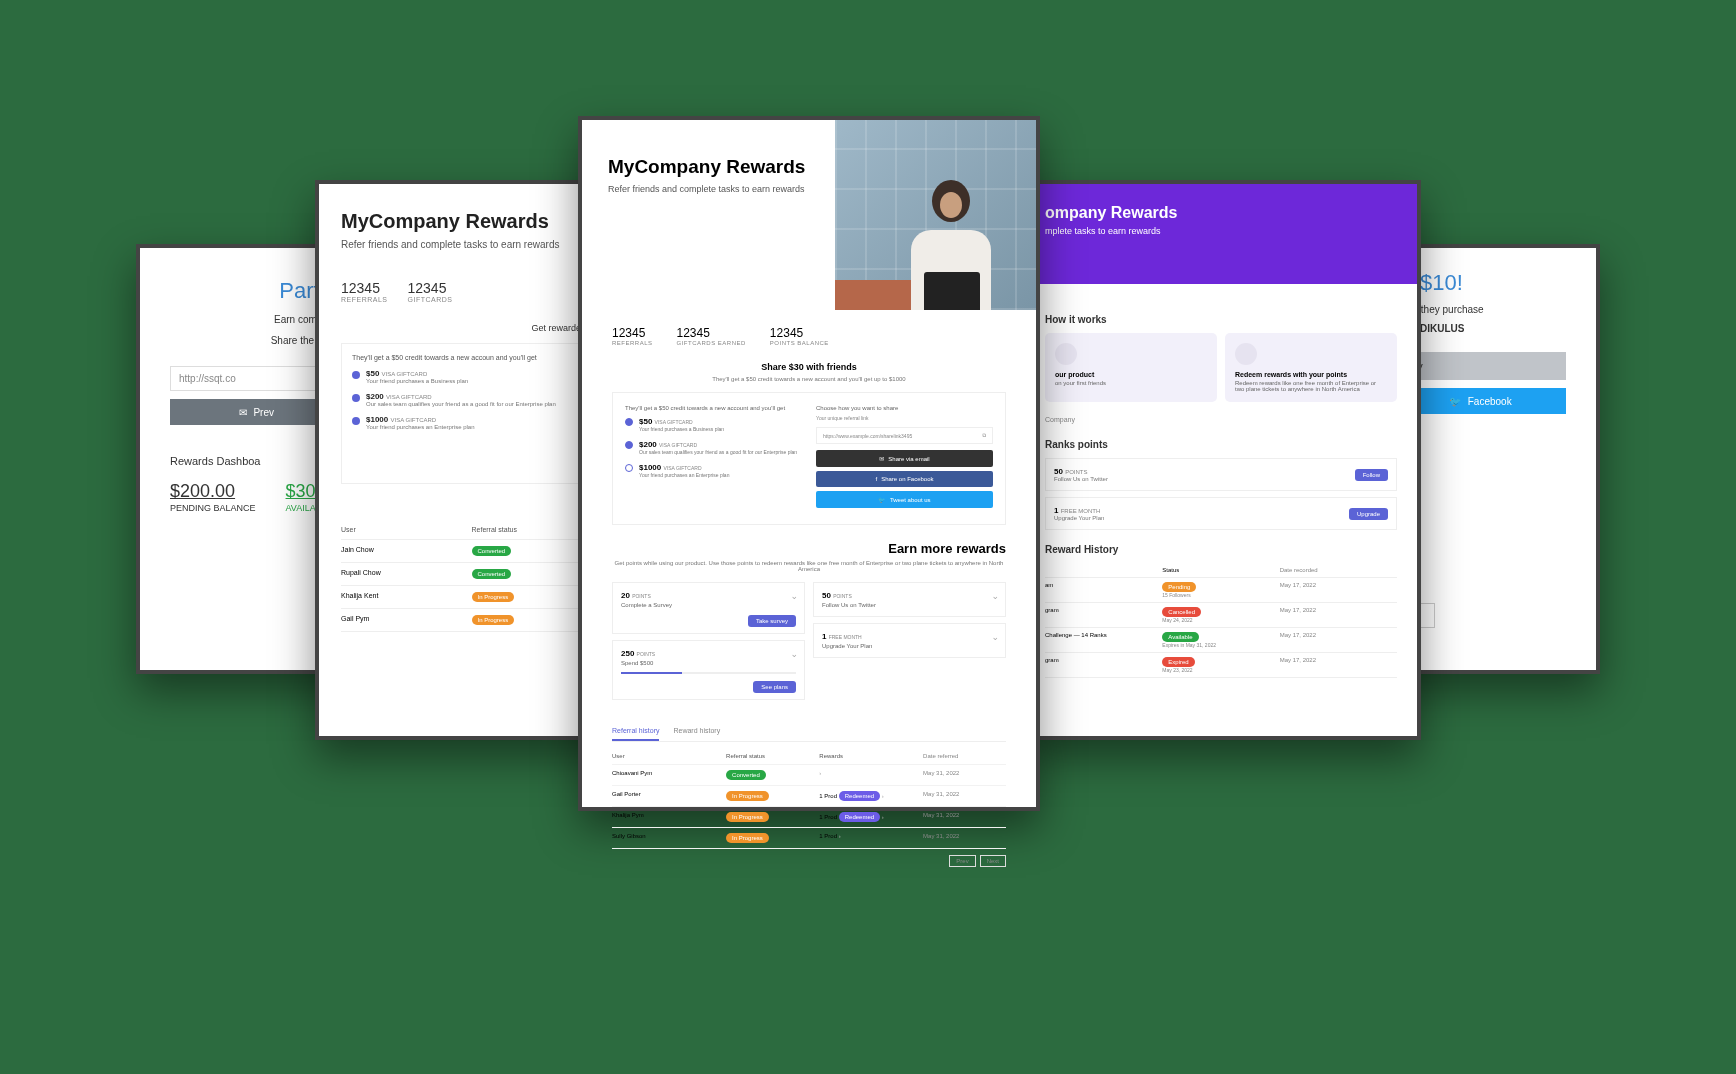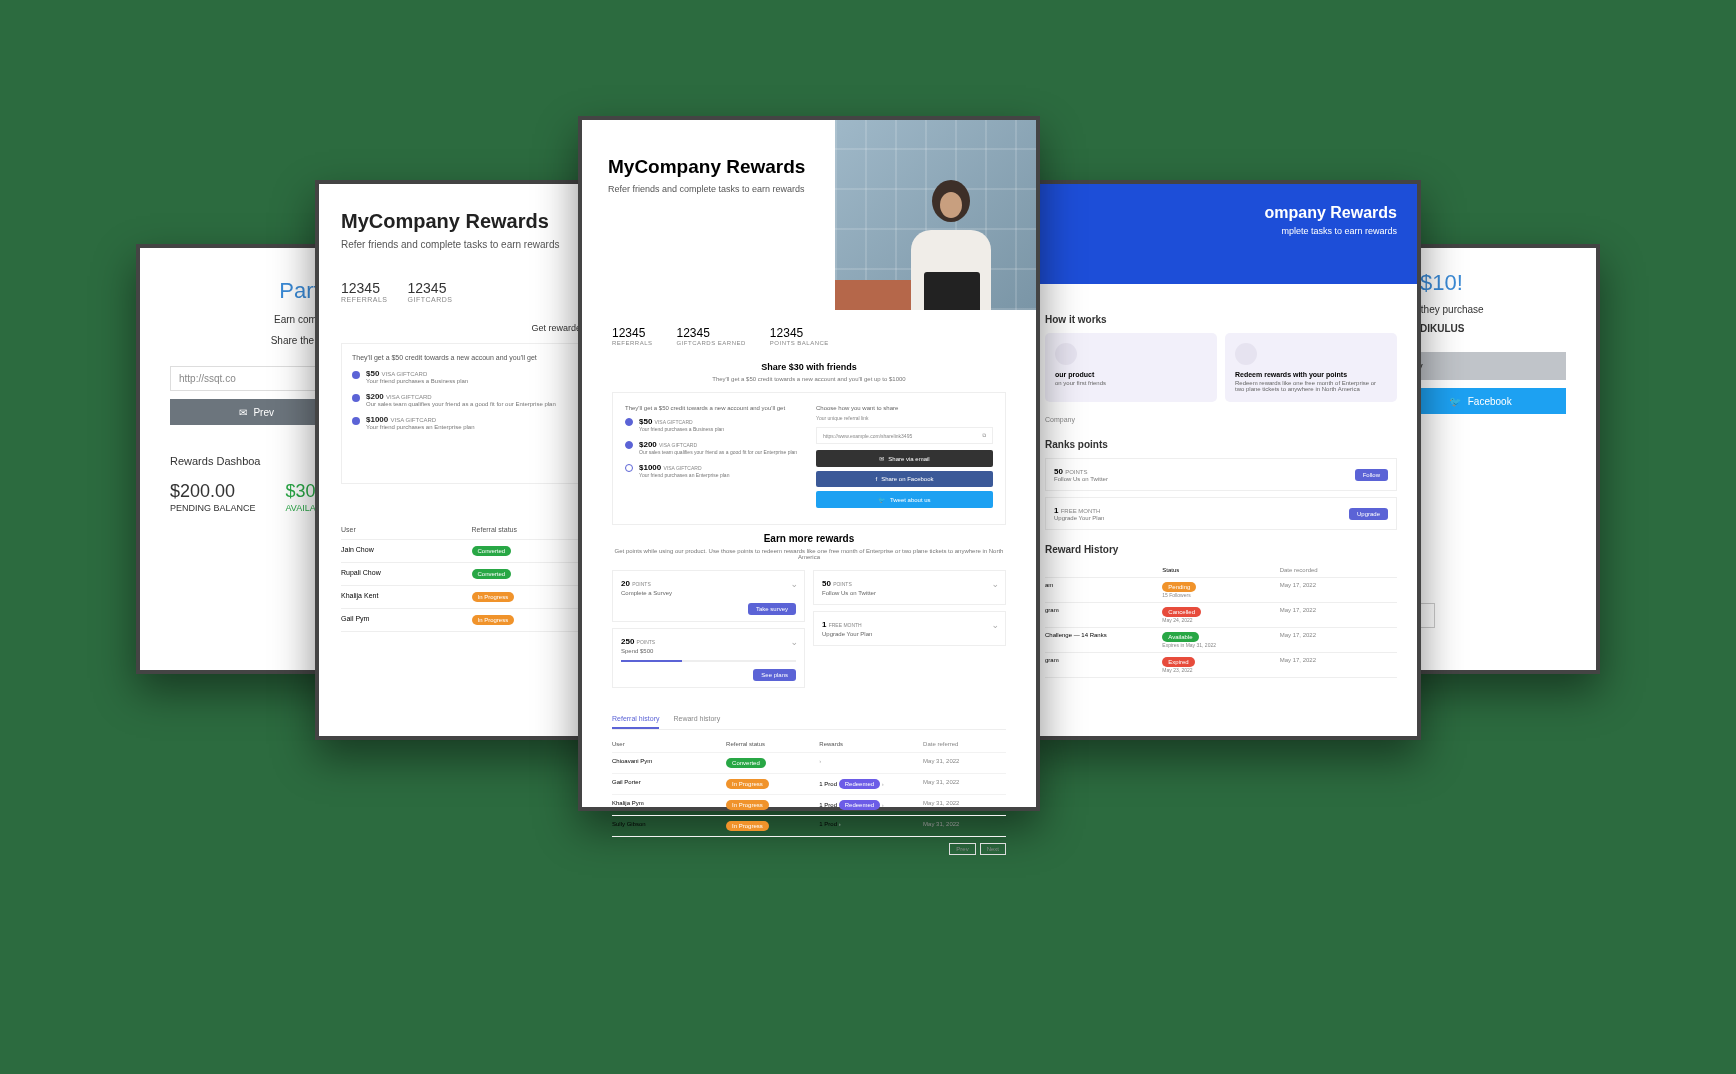--- a/index.html
+++ b/index.html
@@ -17,21 +17,21 @@
   .c1-title { color: #3a8ad6; font-size: 22px; text-align: center; }
   .c1-line { color: #333; font-size: 10px; text-align: center; margin-top: 10px; }
   .c1-url { margin: 20px 10px 8px 10px; border: 1px solid #ddd; padding: 6px 8px; color: #888; font-size: 10px; }
   .c1-btns { display: flex; gap: 6px; margin: 0 10px; }
   .c1-btn { flex: 1; height: 26px; display: flex; align-items: center; justify-content: center; color: #fff; font-size: 10px; gap: 6px; }
   .email-btn { background: #6c757d; }
   .facebook-btn { background: #3b5998; }
   .c1-dash { margin: 30px 10px 0 10px; }
   .c1-dash-title { font-size: 11px; color: #333; }
   .c1-stats { display: flex; gap: 30px; margin-top: 14px; }
-  .c1-stat .amt { font-size: 18px; }
+  .c1-stat .amt { font-size: 18px; text-decoration: underline; }
   .c1-stat .lbl { font-size: 9px; margin-top: 1px; }
   .c1-pending { color: #333; }
   .c1-avail { color: #28a745; }
 
   
   .c5-inner { padding: 22px 20px; text-align: center; }
   .c5-title { color: #3a8ad6; font-size: 22px; }
   .c5-line { color: #333; font-size: 10px; margin-top: 8px; }
   .c5-code { font-weight: bold; }
   .c5-copyrow { display: flex; margin: 18px 10px 8px 10px; }
@@ -83,21 +83,21 @@
   .c2-col-status { flex: 1; }
   .c2-col-rewards { flex: 1; }
   .pill { display: inline-block; padding: 2px 6px; border-radius: 8px; font-size: 6px; color: #fff; }
   .pill-green { background: #28a745; }
   .pill-orange { background: #f0932b; }
   .pill-red { background: #e74c3c; }
   .pill-purple { background: #6c5ce7; }
   .btn-sm { display: inline-block; padding: 2px 6px; border-radius: 3px; font-size: 6px; color: #fff; background: #5b63d6; }
 
   
-  .c4-hero { height: 100px; background: #1d4ed8; padding: 20px; color: #fff; text-align: right; }
+  .c4-hero { height: 100px; background: #6d28d9; padding: 20px; color: #fff; }
   .c4-hero-title { font-size: 16px; font-weight: bold; }
   .c4-hero-sub { font-size: 9px; margin-top: 4px; }
   .c4-body { padding: 30px 20px; }
   .c4-sec-title { font-size: 10px; font-weight: bold; color: #333; margin-bottom: 8px; }
   .c4-hiw { display: flex; gap: 8px; }
   .c4-hiw-card { flex: 1; background: #f2f0fa; padding: 10px; border-radius: 5px; }
   .c4-hiw-ico { width: 22px; height: 22px; border-radius: 11px; background: #e6e3f0; margin-bottom: 6px; }
   .c4-hiw-t { font-size: 7px; font-weight: bold; }
   .c4-hiw-d { font-size: 6px; color: #666; margin-top: 2px; }
   .c4-earn { margin-top: 16px; }
@@ -138,21 +138,21 @@
   .c3-tier .dot { width: 8px; height: 8px; border-radius: 50%; background: #5b63d6; border: 1px solid #5b63d6; margin-top: 1px; flex-shrink: 0; }
   .c3-tier:nth-child(3) .dot, .c3-tier:nth-child(4) .dot { background: #fff; }
   .c3-tier-txt .amt { font-size: 8px; font-weight: bold; }
   .c3-tier-txt .amt span { font-size: 5px; color: #888; font-weight: normal; }
   .c3-tier-txt .desc { font-size: 5px; color: #777; }
   .c3-url-box { border: 1px solid #eee; padding: 4px 6px; font-size: 5px; color: #888; margin: 6px 0; display: flex; justify-content: space-between; align-items: center; }
   .c3-share-btn { display: flex; align-items: center; justify-content: center; gap: 4px; color: #fff; font-size: 6px; padding: 5px; margin-bottom: 4px; border-radius: 2px; }
   .sb-dark { background: #333; }
   .sb-blue { background: #3b5998; }
   .sb-tw { background: #1da1f2; }
-  .c3-earn-title { text-align: center; font-weight: bold; font-size: 10px; margin: 8px 0 4px 0; }
+  .c3-earn-title { text-align: right; font-weight: bold; font-size: 13px; margin: 16px 0 4px 0; }
   .c3-earn-sub { text-align: center; font-size: 6px; color: #777; margin-bottom: 10px; }
   .c3-earn-grid { display: flex; gap: 8px; }
   .c3-earn-col { flex: 1; }
   .c3-earn-card { border: 1px solid #eee; padding: 8px; margin-bottom: 6px; position: relative; }
   .c3-earn-card .pts { font-size: 8px; font-weight: bold; }
   .c3-earn-card .pts span { font-size: 5px; color: #888; font-weight: normal; }
   .c3-earn-card .desc { font-size: 6px; color: #666; margin-top: 2px; }
   .c3-earn-card .chev { position: absolute; right: 6px; top: 8px; color: #aaa; font-size: 9px; }
   .c3-earn-card .progress { height: 2px; background: #eee; margin-top: 6px; }
   .c3-earn-card .progress .fill { height: 100%; background: #5b63d6; width: 35%; }

